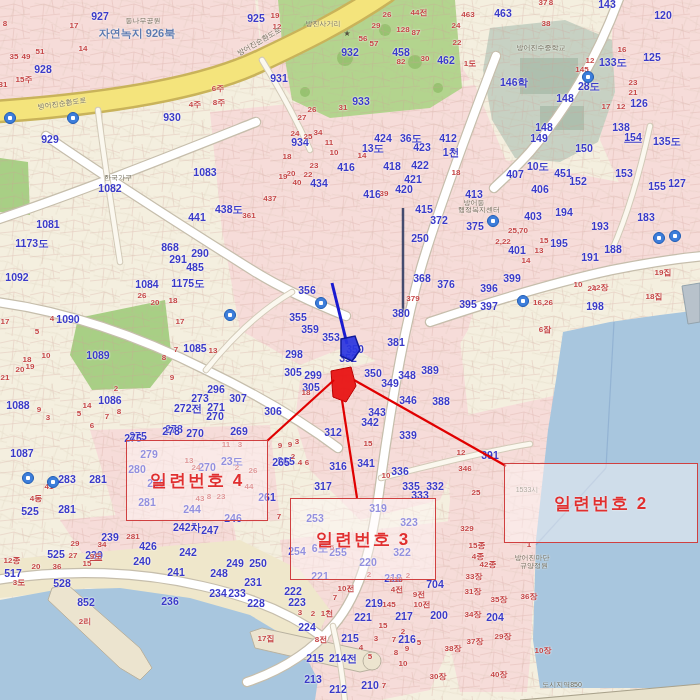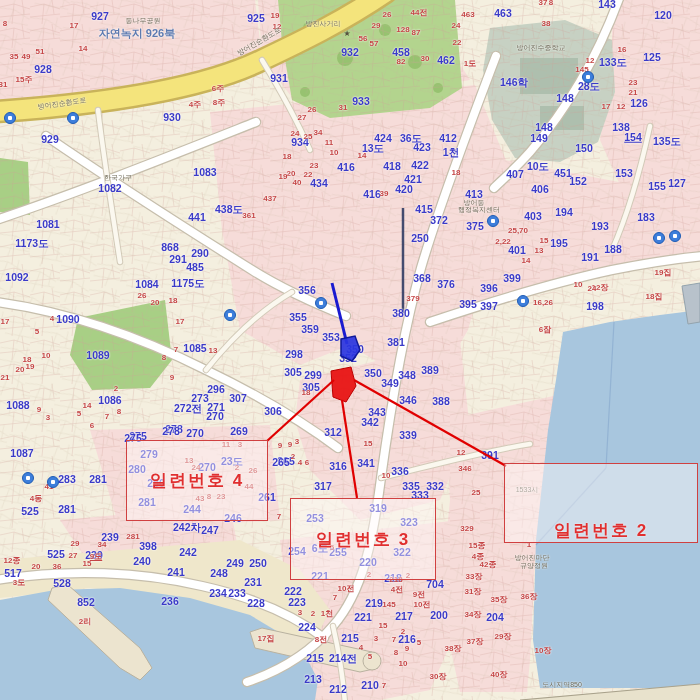--- a/index.html
+++ b/index.html
@@ -26,21 +26,21 @@
   .callout{position:absolute;left:252px;top:203px;width:153px;height:77px;
       border:3px solid #1a1ad0;background:rgba(255,255,255,.84);
       display:flex;flex-direction:column;justify-content:center;align-items:center;
       color:#14147a;font-size:14.5px;font-weight:700;line-height:19px;text-align:center;}
   .sbox{position:absolute;border:1.5px solid #d04040;background:rgba(255,248,248,.45);
       display:flex;align-items:center;justify-content:center;
       color:#e02f2f;font-size:17px;font-weight:700;letter-spacing:2px;
       text-shadow:0 0 2px rgba(255,255,255,.9);}
   .sbox4{left:126px;top:440px;width:140px;height:79px;}
   .sbox3{left:290px;top:498px;width:144px;height:80px;}
-  .sbox2{left:504px;top:463px;width:192px;height:78px;align-items:flex-end;}
+  .sbox2{left:504px;top:463px;width:192px;height:78px;}
 </style>
 </head>
 <body>
 
 <div id="stage">
 
   <svg id="basemap" width="700" height="700" viewBox="0 0 700 700">
     <defs>
       <pattern id="cad1" width="30" height="24" patternUnits="userSpaceOnUse">
         <path d="M0,7 L14,4 L30,9 M14,4 L12,24 M0,17 L30,14 M22,0 L24,14" stroke="#cf9d96" stroke-width="0.7" fill="none" opacity="0.75"></path>
@@ -182,21 +182,21 @@
       <span class="lb lb-b" style="left: 138px; top: 436px;">275</span>
       <span class="lb lb-b" style="left: 22px; top: 453px;">1087</span>
       <span class="lb lb-b" style="left: 67px; top: 479px;">283</span>
       <span class="lb lb-b" style="left: 98px; top: 479px;">281</span>
       <span class="lb lb-b" style="left: 67px; top: 509px;">281</span>
       <span class="lb lb-b" style="left: 30px; top: 511px;">525</span>
       <span class="lb lb-b" style="left: 133px; top: 438px;">275</span>
       <span class="lb lb-b" style="left: 171px; top: 431px;">278</span>
       <span class="lb lb-b" style="left: 195px; top: 433px;">270</span>
       <span class="lb lb-b" style="left: 110px; top: 537px;">239</span>
-      <span class="lb lb-b" style="left: 148px; top: 546px;">398</span>
+      <span class="lb lb-b" style="left: 148px; top: 546px;">426</span>
       <span class="lb lb-b" style="left: 187px; top: 527px;">242차</span>
       <span class="lb lb-b" style="left: 210px; top: 530px;">247</span>
       <span class="lb lb-b" style="left: 233px; top: 518px;">246</span>
       <span class="lb lb-b" style="left: 13px; top: 573px;">517</span>
       <span class="lb lb-b" style="left: 62px; top: 583px;">528</span>
       <span class="lb lb-b" style="left: 86px; top: 602px;">852</span>
       <span class="lb lb-b" style="left: 56px; top: 554px;">525</span>
       <span class="lb lb-b" style="left: 94px; top: 555px;">239</span>
       <span class="lb lb-b" style="left: 142px; top: 561px;">240</span>
       <span class="lb lb-b" style="left: 176px; top: 572px;">241</span>

